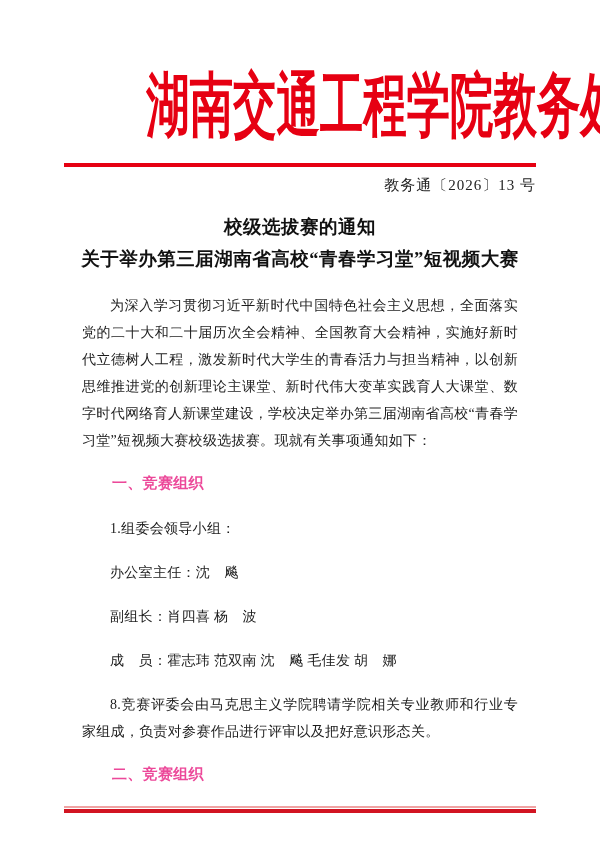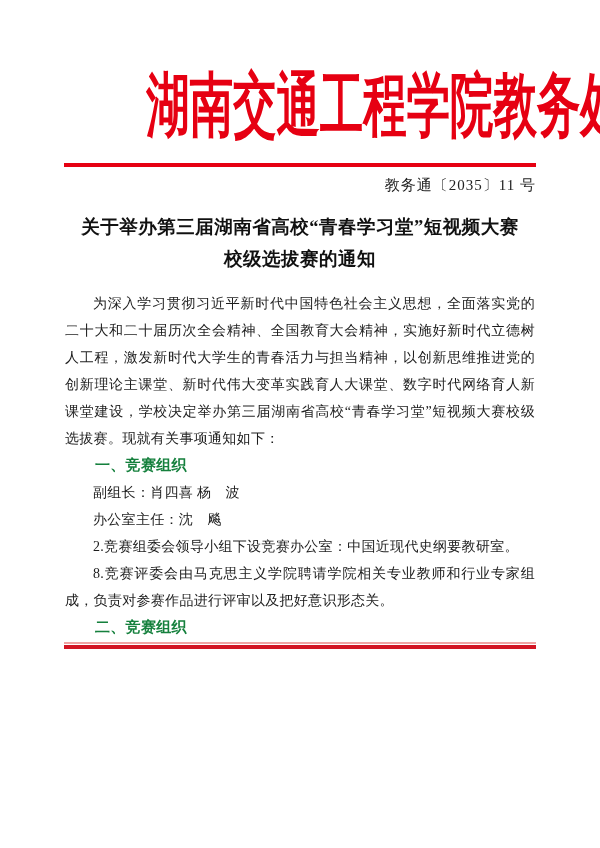--- a/index.html
+++ b/index.html
@@ -66,36 +66,36 @@
   .title .title-line { display: block; }
   
   .body {
     width: 470px;
     margin: 15px auto 0 auto;
     font-size: 14px;
     line-height: 27px;
     letter-spacing: 0.3px;
   }
   .blk {
-    margin: 0;
+    margin: 17px;
     padding: 0;
   }
   .blk-para {
     text-indent: 2em;
     text-align: justify;
   }
   .blk-line {
     text-indent: 2em;
   }
   .blk-heading {
     text-indent: 2em;
     font-weight: bold;
-    font-family: Liberation Serif, serif;
+    font-family: Liberation Mono, monospace;
     font-size: 15px;
-    color: #15803d;
+    color: #ec4899;
   }
   .red-rule-bottom {
     width: 472px;
     height: 7px;
     margin: 1px auto 0 auto;
     background: linear-gradient(
       180deg,
       #f0a3a3 0px, #f0a3a3 2px,
       #ffffff 2px, #ffffff 3px,
       #d21422 3px, #d21422 7px
@@ -106,32 +106,33 @@
 <body>
 
 <div class="page">
 
   <div class="masthead">
     <span class="masthead-text">湖南交通工程学院教务处</span>
   </div>
 
   <div class="red-rule-top"></div>
 
-  <div class="doc-number">教务通〔2035〕11 号</div>
+  <div class="doc-number">教务通〔2026〕13 号</div>
 
   <h1 class="title">
+    <span class="title-line">校级选拔赛的通知</span>
     <span class="title-line">关于举办第三届湖南省高校“青春学习堂”短视频大赛</span>
-    <span class="title-line">校级选拔赛的通知</span>
   </h1>
 
   <div class="body">
     <p class="blk blk-para">为深入学习贯彻习近平新时代中国特色社会主义思想，全面落实党的二十大和二十届历次全会精神、全国教育大会精神，实施好新时代立德树人工程，激发新时代大学生的青春活力与担当精神，以创新思维推进党的创新理论主课堂、新时代伟大变革实践育人大课堂、数字时代网络育人新课堂建设，学校决定举办第三届湖南省高校“青春学习堂”短视频大赛校级选拔赛。现就有关事项通知如下：</p>
     <p class="blk blk-heading">一、竞赛组织</p>
+    <p class="blk blk-line">1.组委会领导小组：</p>
+    <p class="blk blk-line">办公室主任：沈　飚</p>
     <p class="blk blk-line">副组长：肖四喜 杨　波</p>
-    <p class="blk blk-line">办公室主任：沈　飚</p>
-    <p class="blk blk-para">2.竞赛组委会领导小组下设竞赛办公室：中国近现代史纲要教研室。</p>
+    <p class="blk blk-line">成　员：霍志玮 范双南 沈　飚 毛佳发 胡　娜</p>
     <p class="blk blk-para">8.竞赛评委会由马克思主义学院聘请学院相关专业教师和行业专家组成，负责对参赛作品进行评审以及把好意识形态关。</p>
     <p class="blk blk-heading">二、竞赛组织</p>
   </div>
 
   <div class="red-rule-bottom"></div>
 
 </div>
 
 </body></html>

